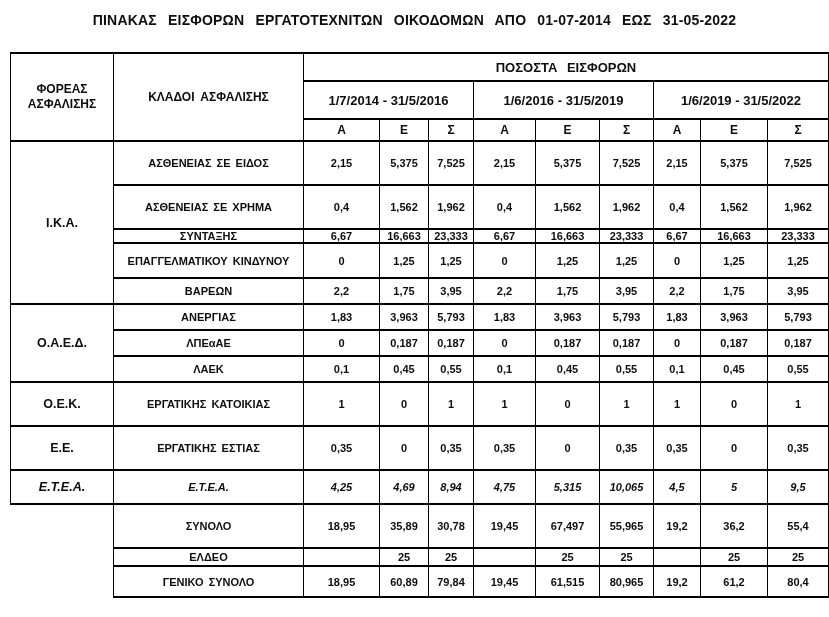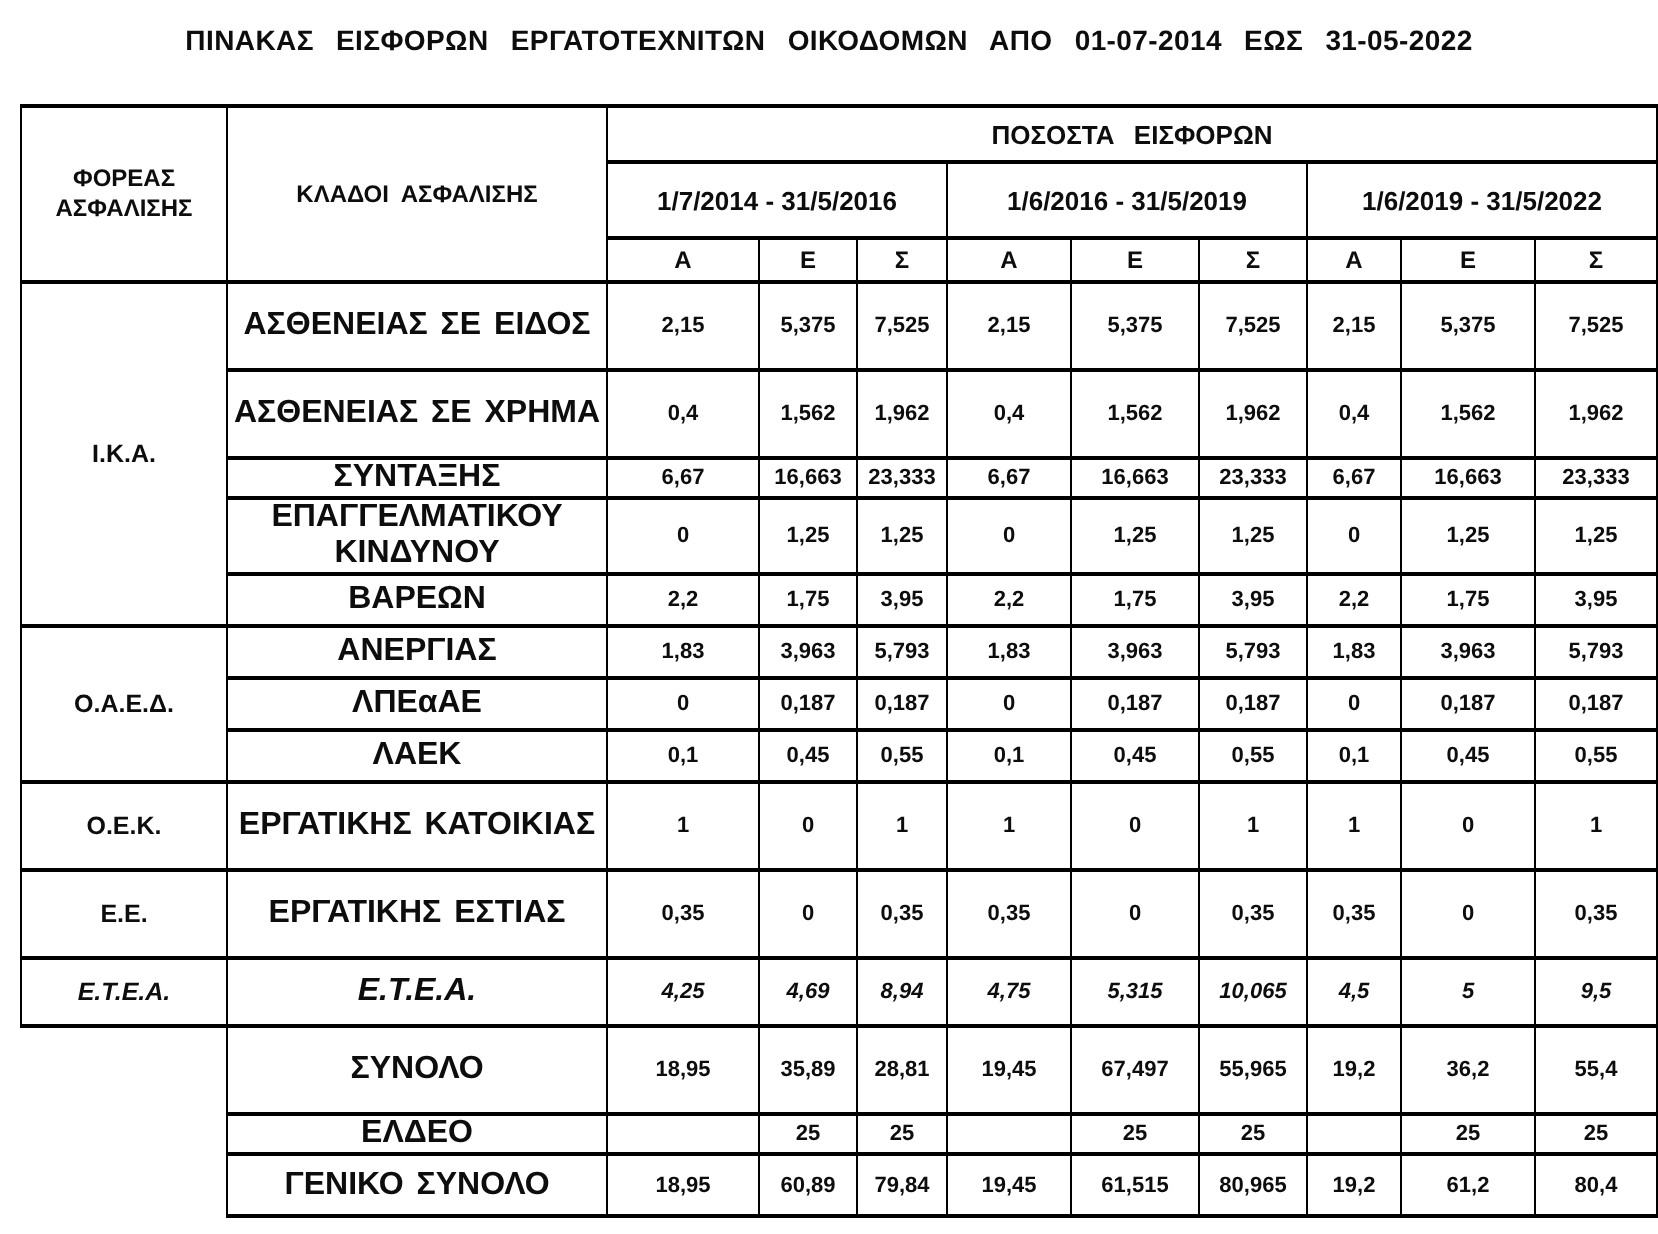--- a/index.html
+++ b/index.html
@@ -35,21 +35,21 @@
     vertical-align: middle;
     padding: 0 2px;
     overflow: hidden;
     background: #fff;
   }
   .corner   { font-size: 12px;   word-spacing: 3px; line-height: 1.25; }
   .group    { font-size: 13px;   word-spacing: 6px; }
   .period   { font-size: 13px; }
   .subcol   { font-size: 12px; }
   .agency   { font-size: 12.5px; }
-  .branch   { font-size: 16px; word-spacing: 2px; }
+  .branch   { font-size: 11px; word-spacing: 2px; }
   .num      { font-size: 11px; }
   td.ghost  { border: none; background: transparent; }
   tr.h1 { height: 28px; }
   tr.h2 { height: 38px; }
   tr.h3 { height: 22px; }
 </style>
 </head>
 <body>
 
 <div class="page">
@@ -229,21 +229,21 @@
           <td class="num">10,065</td>
           <td class="num">4,5</td>
           <td class="num">5</td>
           <td class="num">9,5</td>
         </tr>
         <tr style="height: 44px;">
           <td rowspan="3" class="agency ghost"></td>
           <td class="branch">ΣΥΝΟΛΟ</td>
           <td class="num">18,95</td>
           <td class="num">35,89</td>
-          <td class="num">28,81</td>
+          <td class="num">30,78</td>
           <td class="num">19,45</td>
           <td class="num">67,497</td>
           <td class="num">55,965</td>
           <td class="num">19,2</td>
           <td class="num">36,2</td>
           <td class="num">55,4</td>
         </tr>
         <tr style="height: 18px;">
           <td class="branch">ΕΛΔΕΟ</td>
           <td class="num"></td>

